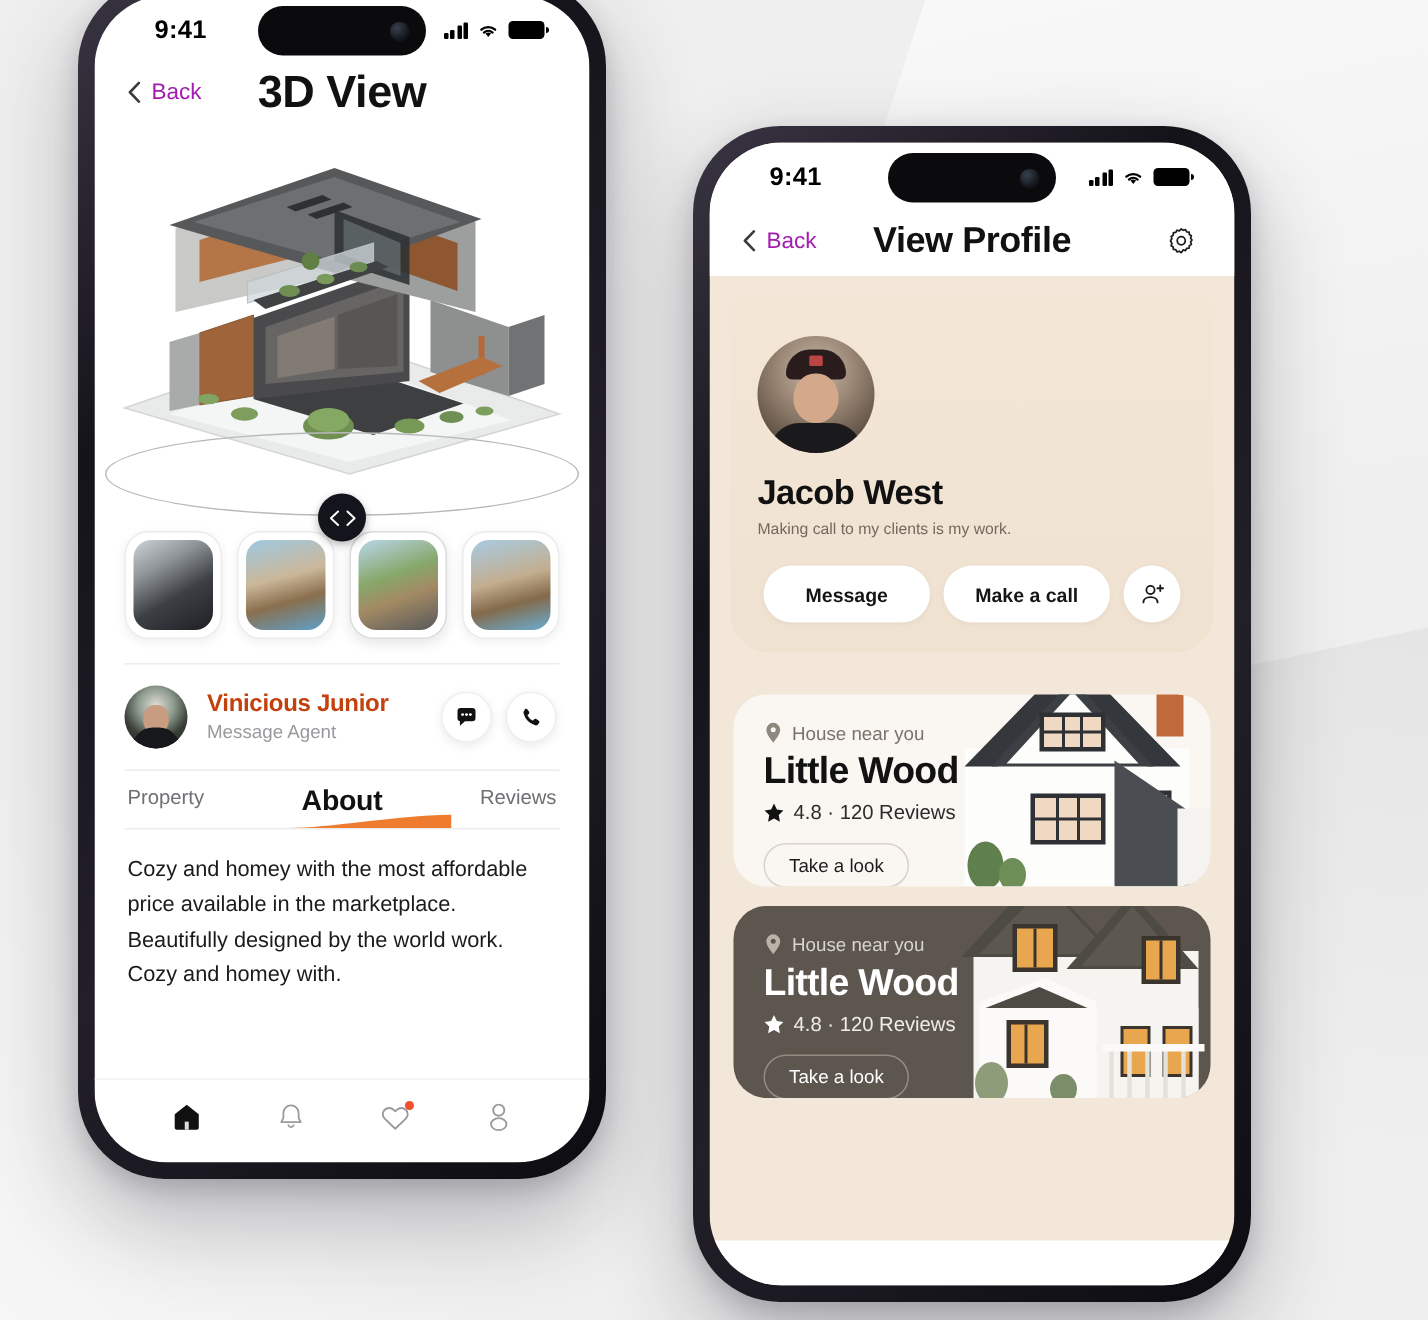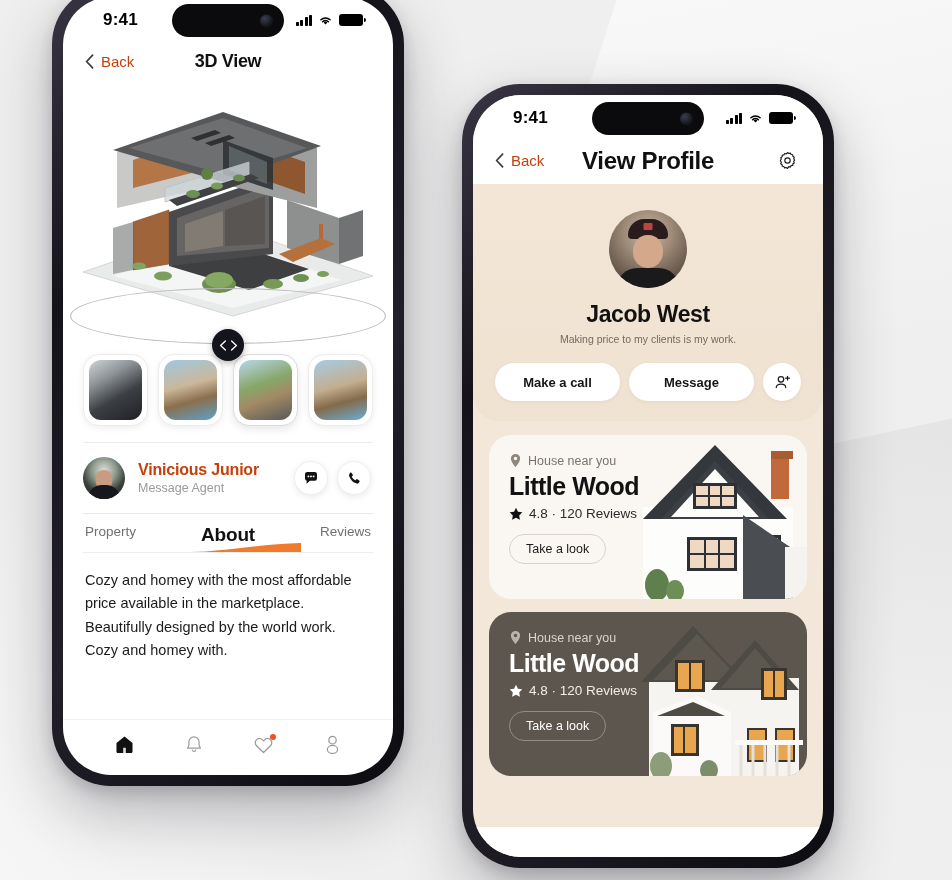--- a/index.html
+++ b/index.html
@@ -87,24 +87,24 @@
     width: 2px; height: 4px; border-radius: 0 2px 2px 0; background: #000;
   }
 
   
   .navbar {
     display: flex; align-items: center;
     padding: 10px 26px 14px 22px;
     position: relative; flex-shrink: 0;
   }
   .back-btn { display: flex; align-items: center; gap: 7px; cursor: pointer; }
-  .back-btn .label { font-size: 15px; color: #c2410c; }
+  .back-btn .label { font-size: 15px; color: #a21caf; }
   .nav-title {
     position: absolute; left: 50%; transform: translateX(-50%);
-    font-size: 18px; font-weight: bold; color: #111; letter-spacing: -.3px;
+    font-size: 30px; font-weight: bold; color: #111; letter-spacing: -.3px;
     white-space: nowrap;
   }
   #phone-right .nav-title { font-size: 24px; }
   .gear-btn { margin-left: auto; cursor: pointer; display: flex; }
 
   
   .left-body { display: flex; flex-direction: column; height: 100%; background: #fff; }
   .hero {
     position: relative; height: 262px; flex-shrink: 0;
     display: flex; align-items: center; justify-content: center;
@@ -201,23 +201,23 @@
     width: 6px; height: 6px; border-radius: 50%; background: #f0502a;
   }
 
   
   .right-body {
     height: 100%; background: #f2e7d8; display: flex; flex-direction: column;
   }
   .right-top { background: #fff; }
   .profile-card {
     background: linear-gradient(180deg, #f4e6d6 0%, #f0e2d1 100%);
-    margin: 0; padding: 26px 18px 20px 18px;
+    margin: 14px; padding: 26px 18px 20px 18px;
     border-radius: 0 0 26px 26px;
-    display: flex; flex-direction: column; align-items: center;
+    display: flex; flex-direction: column; align-items: flex-start;
     flex-shrink: 0;
   }
   .prof-ava {
     width: 78px; height: 78px; border-radius: 50%;
     background: radial-gradient(circle at 50% 30%, #cbbaa8 0%, #9d8a78 36%, #6a5a4d 70%, #302924 100%);
     position: relative; overflow: hidden;
   }
   .prof-ava .beanie {
     position: absolute; left: 50%; top: 9px; transform: translateX(-50%);
     width: 40px; height: 20px; border-radius: 16px 16px 4px 4px; background: #2a1c1c;
@@ -249,21 +249,21 @@
     box-shadow: 0 1px 4px rgba(0,0,0,.05);
   }
   .round-btn {
     width: 38px; height: 38px; border-radius: 50%; background: #fff;
     display: flex; align-items: center; justify-content: center;
     cursor: pointer; flex-shrink: 0; box-shadow: 0 1px 4px rgba(0,0,0,.05);
   }
 
   .prop-list { padding: 14px 16px 0 16px; display: flex; flex-direction: column; gap: 13px; }
   .prop-card {
-    position: relative; height: 164px; border-radius: 22px; overflow: hidden;
+    position: relative; height: 128px; border-radius: 22px; overflow: hidden;
     padding: 18px 0 0 20px; cursor: pointer;
   }
   .prop-card.light { background: #faf7f2; }
   .prop-card.dark  { background: #5c564e; }
   .prop-near { display: flex; align-items: center; gap: 6px; }
   .prop-near .txt { font-size: 12.5px; }
   .prop-card.light .prop-near .txt { color: #79736b; }
   .prop-card.dark  .prop-near .txt { color: #d9d4cc; }
   .prop-title {
     margin-top: 4px; font-size: 25px; font-weight: bold; letter-spacing: -.5px;
@@ -530,24 +530,24 @@
         </div>
       </div>
 
       <div class="profile-card">
         <div class="prof-ava">
           <div class="beanie"></div>
           <div class="face"></div>
           <div class="body"></div>
         </div>
         <div class="prof-name">Jacob West</div>
-        <div class="prof-tag">Making price to my clients is my work.</div>
+        <div class="prof-tag">Making call to my clients is my work.</div>
         <div class="prof-actions">
+          <div class="pill-btn">Message</div>
           <div class="pill-btn">Make a call</div>
-          <div class="pill-btn">Message</div>
           <div class="round-btn">
             <svg width="17" height="17" viewBox="0 0 18 18">
               <circle cx="7.4" cy="5.6" r="2.9" fill="none" stroke="#1b1b1d" stroke-width="1.3"></circle>
               <path d="M2.4 14.4c0-2.3 2.2-3.7 5-3.7s5 1.4 5 3.7" fill="none" stroke="#1b1b1d" stroke-width="1.3" stroke-linecap="round"></path>
               <path d="M14.3 2.4v4M12.3 4.4h4" stroke="#1b1b1d" stroke-width="1.3" stroke-linecap="round"></path>
             </svg>
           </div>
         </div>
       </div>
 

